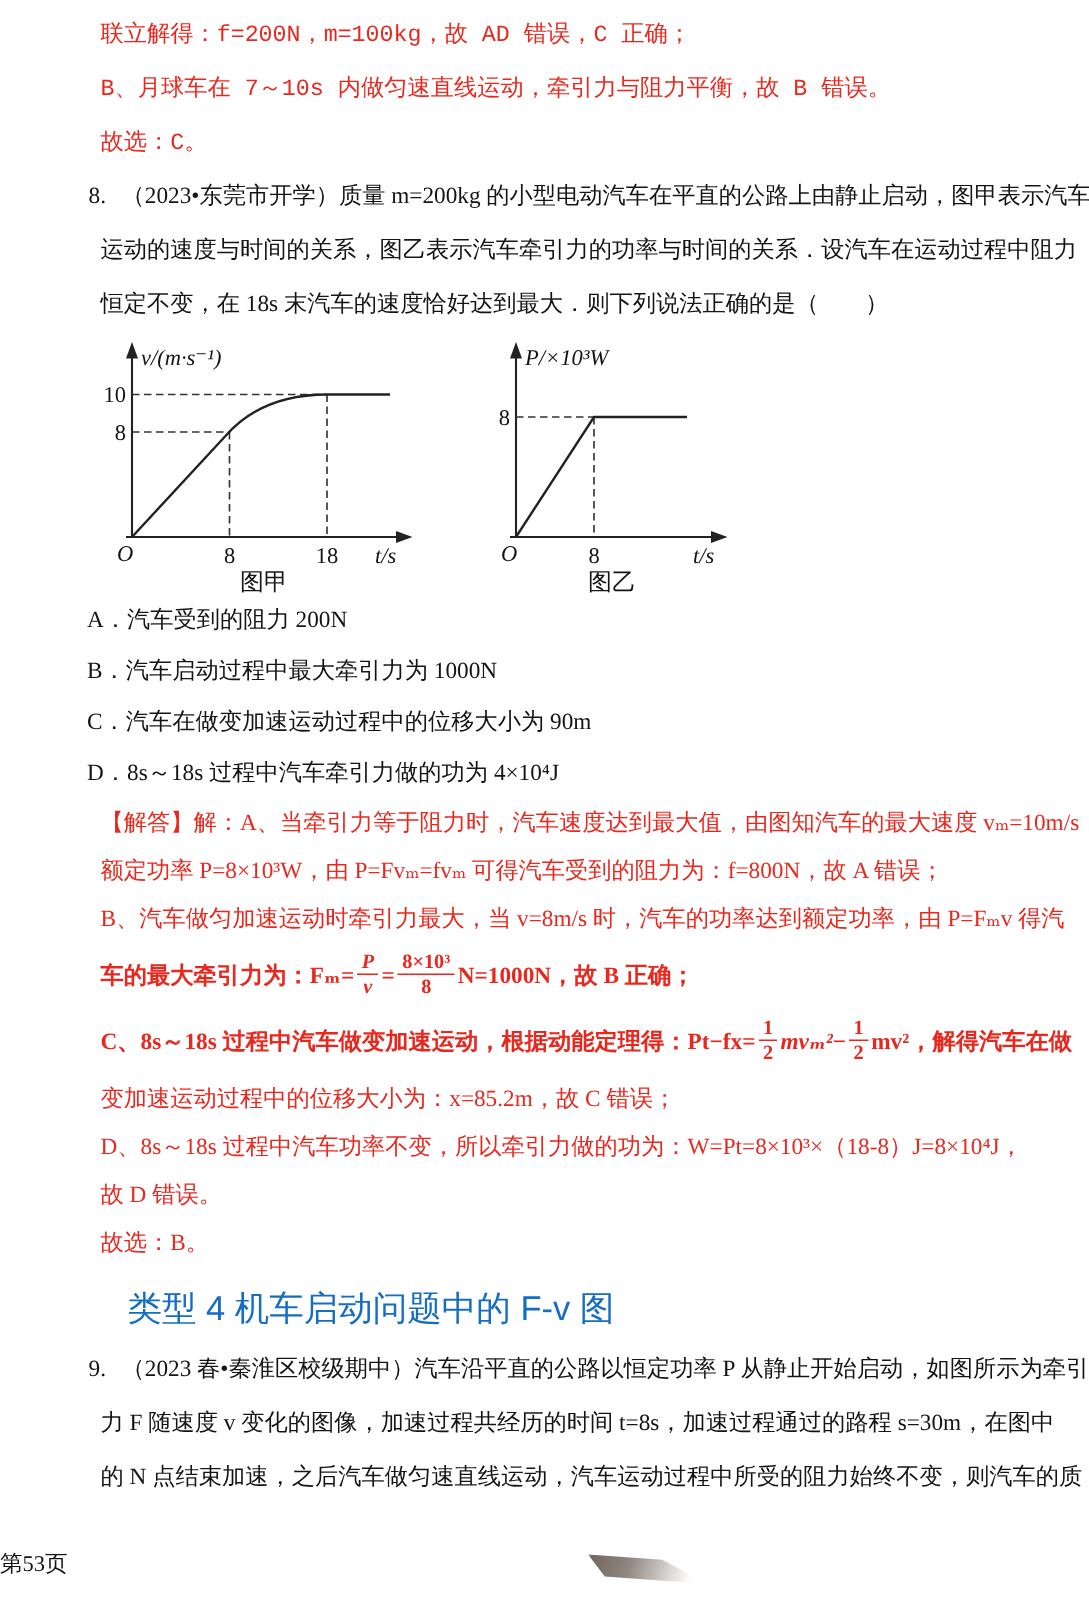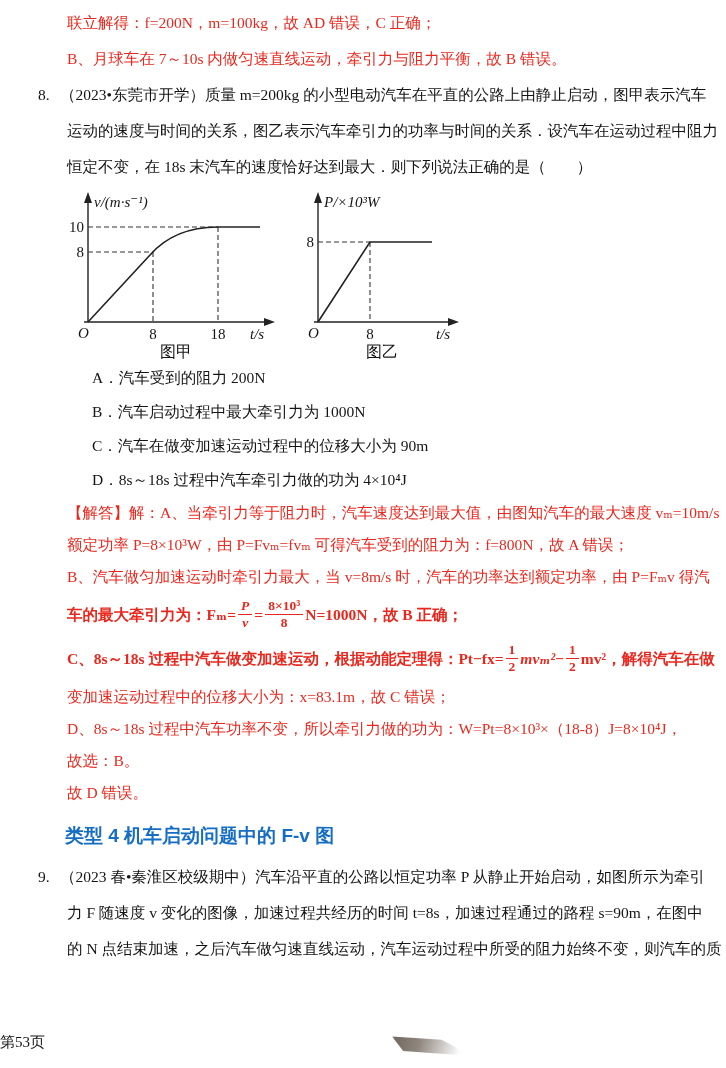--- a/index.html
+++ b/index.html
@@ -7,59 +7,60 @@
   body {
     width: 726px; height: 1068px;
     background: #ffffff;
     font-family: "Liberation Serif", "DejaVu Serif", "DejaVu Sans", serif;
     font-size: 15.5px;
     color: #141414;
     position: relative;
     overflow: hidden;
   }
   .line { line-height: 36px; padding-left: 67px; white-space: nowrap; }
-  .line.first { padding-left: 38px; }
+  .line.first { padding-left: 59px; }
   .qnum { display: inline-block; min-width: 22px; }
   .red { color: #e8281e; }
-  .prev-sol { padding-top: 5px; }
+  .prev-sol { padding-top: 5px; font-family: Liberation Mono, monospace; }
   .options { margin-top: 2px; }
-  .options .line { line-height: 34px; padding-left: 92px; }
-  .figures { display: flex; align-items: flex-start; padding-left: 58px; margin-top: 2px; }
+  .options .line { line-height: 34px; padding-left: 58px; }
+  .figures { display: flex; align-items: flex-start; gap: 26px; padding-left: 58px; margin-top: 2px; }
   svg text {
     font-family: "Liberation Serif", "DejaVu Serif", "DejaVu Sans", serif;
     fill: #141414; font-size: 15px;
   }
   svg text.cap { font-size: 16px; }
   .sol .line { line-height: 32px; }
   .sol .line.formula { line-height: 44px; font-weight: bold; }
   .frac { display: inline-block; text-align: center; vertical-align: middle; line-height: 1.05; margin: 0 2px; position: relative; top: -2px; }
   .fr-n { display: block; padding: 0 3px 1px; border-bottom: 1.2px solid currentColor; font-size: 13.5px; }
   .fr-d { display: block; padding: 1px 3px 0; font-size: 13.5px; }
   .it { font-style: italic; }
   .type-header {
-    color: #156dc4; font-weight: bold; font-size: 19px; line-height: 30px;
+    color: #156dc4; font-weight: normal; font-size: 23px; line-height: 30px;
     font-family: "Liberation Sans", "DejaVu Sans", sans-serif;
-    padding-left: 65px; margin: 12px 0 8px 0; white-space: nowrap;
+    padding-left: 85px; margin: 12px 0 8px 0; white-space: nowrap;
   }
   .footer { position: absolute; bottom: 16px; left: 0; width: 100%; font-size: 15px; }
   .blob {
     position: absolute; left: 392px; bottom: -4px; width: 80px; height: 28px;
     background: linear-gradient(105deg, #6e645c 0%, #8e857d 35%, rgba(205,200,195,0) 85%);
     clip-path: polygon(0 30%, 62% 42%, 100% 100%, 14% 82%);
     filter: blur(1.5px);
   }
 </style>
 </head>
 <body>
 
 <div>
 
   <div class="prev-sol">
     <div class="line red">联立解得：f=200N，m=100kg，故 AD 错误，C 正确；</div>
     <div class="line red">B、月球车在 7～10s 内做匀速直线运动，牵引力与阻力平衡，故 B 错误。</div>
+    <div class="line red">故选：C。</div>
   </div>
 
   <div>
     <div class="line first"><span class="qnum">8.</span><span>（2023•东莞市开学）质量 m=200kg 的小型电动汽车在平直的公路上由静止启动，图甲表示汽车</span></div>
     <div class="line">运动的速度与时间的关系，图乙表示汽车牵引力的功率与时间的关系．设汽车在运动过程中阻力</div>
     <div class="line">恒定不变，在 18s 末汽车的速度恰好达到最大．则下列说法正确的是（　　）</div>
   </div>
 
   <div class="figures">
     <svg width="232" height="172" viewBox="0 0 232 172">
@@ -113,31 +114,31 @@
     <div class="line">C．汽车在做变加速运动过程中的位移大小为 90m</div>
     <div class="line">D．8s～18s 过程中汽车牵引力做的功为 4×10⁴J</div>
   </div>
 
   <div class="sol">
     <div class="line red">【解答】解：A、当牵引力等于阻力时，汽车速度达到最大值，由图知汽车的最大速度 vₘ=10m/s，</div>
     <div class="line red">额定功率 P=8×10³W，由 P=Fvₘ=fvₘ 可得汽车受到的阻力为：f=800N，故 A 错误；</div>
     <div class="line red">B、汽车做匀加速运动时牵引力最大，当 v=8m/s 时，汽车的功率达到额定功率，由 P=Fₘv 得汽</div>
     <div class="line red formula"><span>车的最大牵引力为：Fₘ=</span><span class="frac it"><span class="fr-n">P</span><span class="fr-d">v</span></span><span>=</span><span class="frac"><span class="fr-n">8×10³</span><span class="fr-d">8</span></span><span>N=1000N，故 B 正确；</span></div>
     <div class="line red formula"><span>C、8s～18s 过程中汽车做变加速运动，根据动能定理得：Pt−fx=</span><span class="frac"><span class="fr-n">1</span><span class="fr-d">2</span></span><span class="it">mvₘ²</span><span>−</span><span class="frac"><span class="fr-n">1</span><span class="fr-d">2</span></span><span>mv²</span><span>，解得汽车在做</span></div>
-    <div class="line red">变加速运动过程中的位移大小为：x=83.1m，故 C 错误；</div>
+    <div class="line red">变加速运动过程中的位移大小为：x=85.2m，故 C 错误；</div>
     <div class="line red">D、8s～18s 过程中汽车功率不变，所以牵引力做的功为：W=Pt=8×10³×（18-8）J=8×10⁴J，</div>
+    <div class="line red">故 D 错误。</div>
     <div class="line red">故选：B。</div>
-    <div class="line red">故 D 错误。</div>
   </div>
 
   <div class="type-header">类型 4 机车启动问题中的 F-v 图</div>
 
   <div>
     <div class="line first"><span class="qnum">9.</span><span>（2023 春•秦淮区校级期中）汽车沿平直的公路以恒定功率 P 从静止开始启动，如图所示为牵引</span></div>
-    <div class="line">力 F 随速度 v 变化的图像，加速过程共经历的时间 t=8s，加速过程通过的路程 s=90m，在图中</div>
+    <div class="line">力 F 随速度 v 变化的图像，加速过程共经历的时间 t=8s，加速过程通过的路程 s=30m，在图中</div>
     <div class="line">的 N 点结束加速，之后汽车做匀速直线运动，汽车运动过程中所受的阻力始终不变，则汽车的质</div>
   </div>
 
   <div class="footer">
     <span>第53页</span>
     <span class="blob"></span>
   </div>
 
 </div>
 

